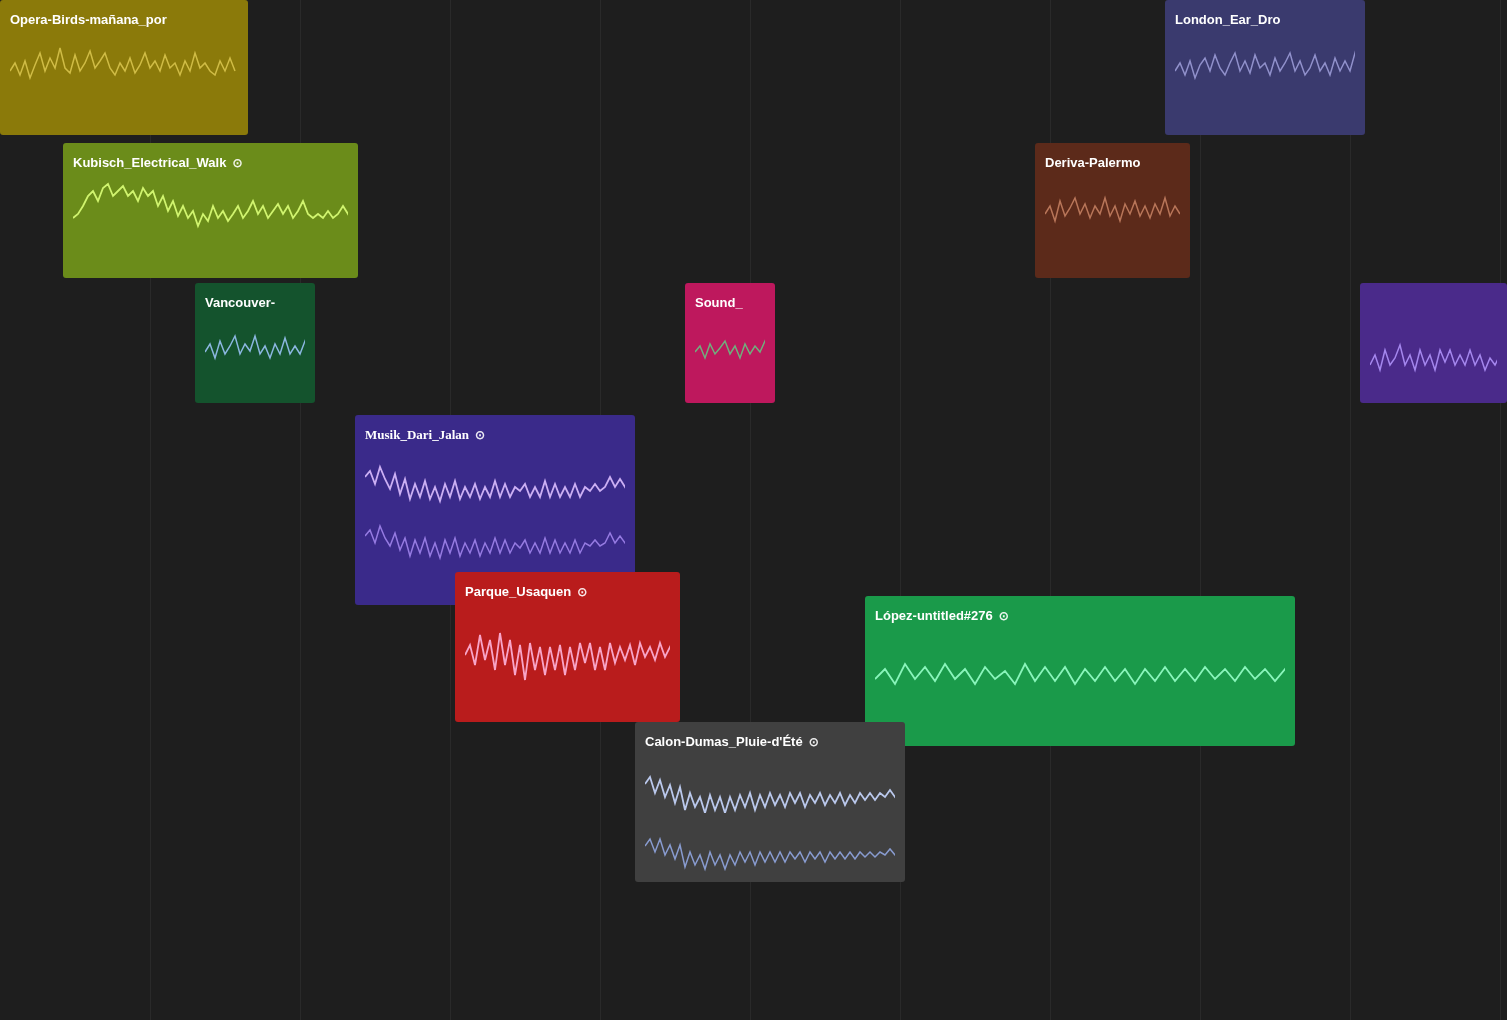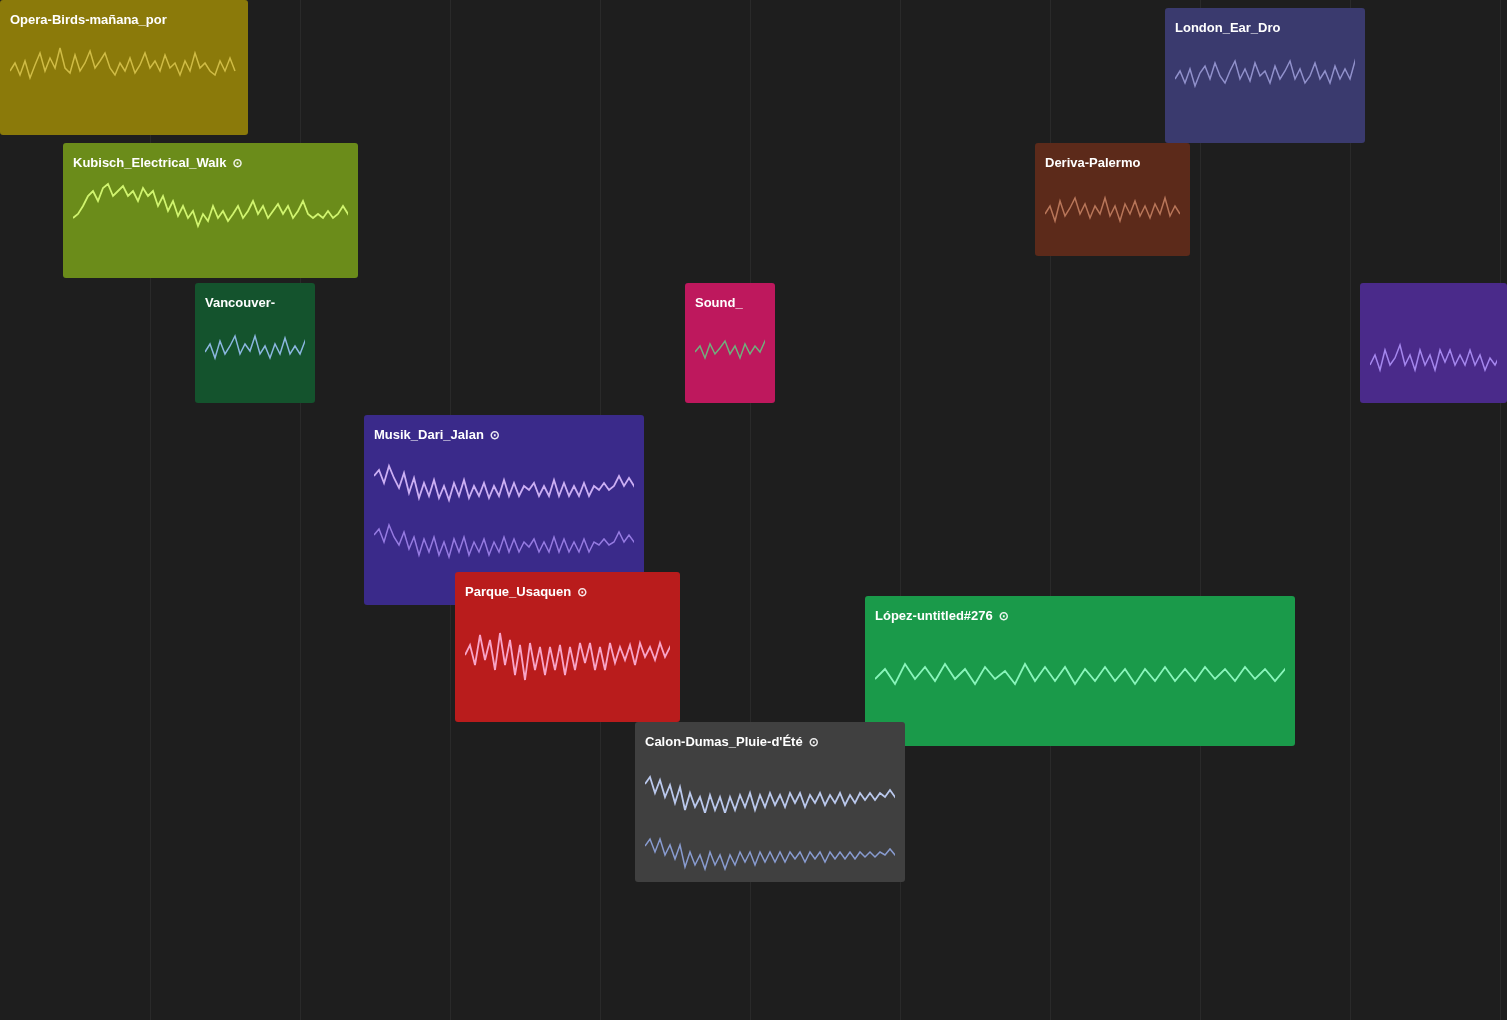--- a/index.html
+++ b/index.html
@@ -52,27 +52,27 @@
       font-size: 12px;
       opacity: 0.9;
     }
 
     svg.wave {
       width: 100%;
     }
 
     
     .card-opera { background-color: #8B7A0A; left: 0px; top: 0px; width: 248px; height: 135px; }
-    .card-london { background-color: #3a3a6e; left: 1165px; top: 0px; width: 200px; height: 135px; margin-top: 8px; }
+    .card-london { background-color: #3a3a6e; left: 1165px; top: 0px; width: 200px; height: 135px; }
     .card-kubisch { background-color: #6b8c1a; left: 63px; top: 143px; width: 295px; height: 135px; }
-    .card-deriva { background-color: #5c2a1a; left: 1035px; top: 143px; width: 155px; height: 113px; }
+    .card-deriva { background-color: #5c2a1a; left: 1035px; top: 143px; width: 155px; height: 135px; }
     .card-vancouver { background-color: #14532d; left: 195px; top: 283px; width: 120px; height: 120px; }
     .card-sound { background-color: #be185d; left: 685px; top: 283px; width: 90px; height: 120px; }
     .card-purple-partial { background-color: #4a2a8a; left: 1360px; top: 283px; width: 147px; height: 120px; }
-    .card-musik { background-color: #3a2a8a; left: 364px; top: 415px; width: 280px; height: 190px; }
+    .card-musik { background-color: #3a2a8a; left: 355px; top: 415px; width: 280px; height: 190px; font-family: Liberation Serif, serif; }
     .card-parque { background-color: #b91c1c; left: 455px; top: 572px; width: 225px; height: 150px; }
     .card-lopez { background-color: #1a9a4a; left: 865px; top: 572px; width: 430px; height: 150px; margin-top: 24px; }
     .card-calon { background-color: #404040; left: 635px; top: 722px; width: 270px; height: 160px; }
   </style>
 </head>
 <body>
 
 <div class="grid-lines">
   <div class="grid-line" style="left:150px"></div>
   <div class="grid-line" style="left:300px"></div>

